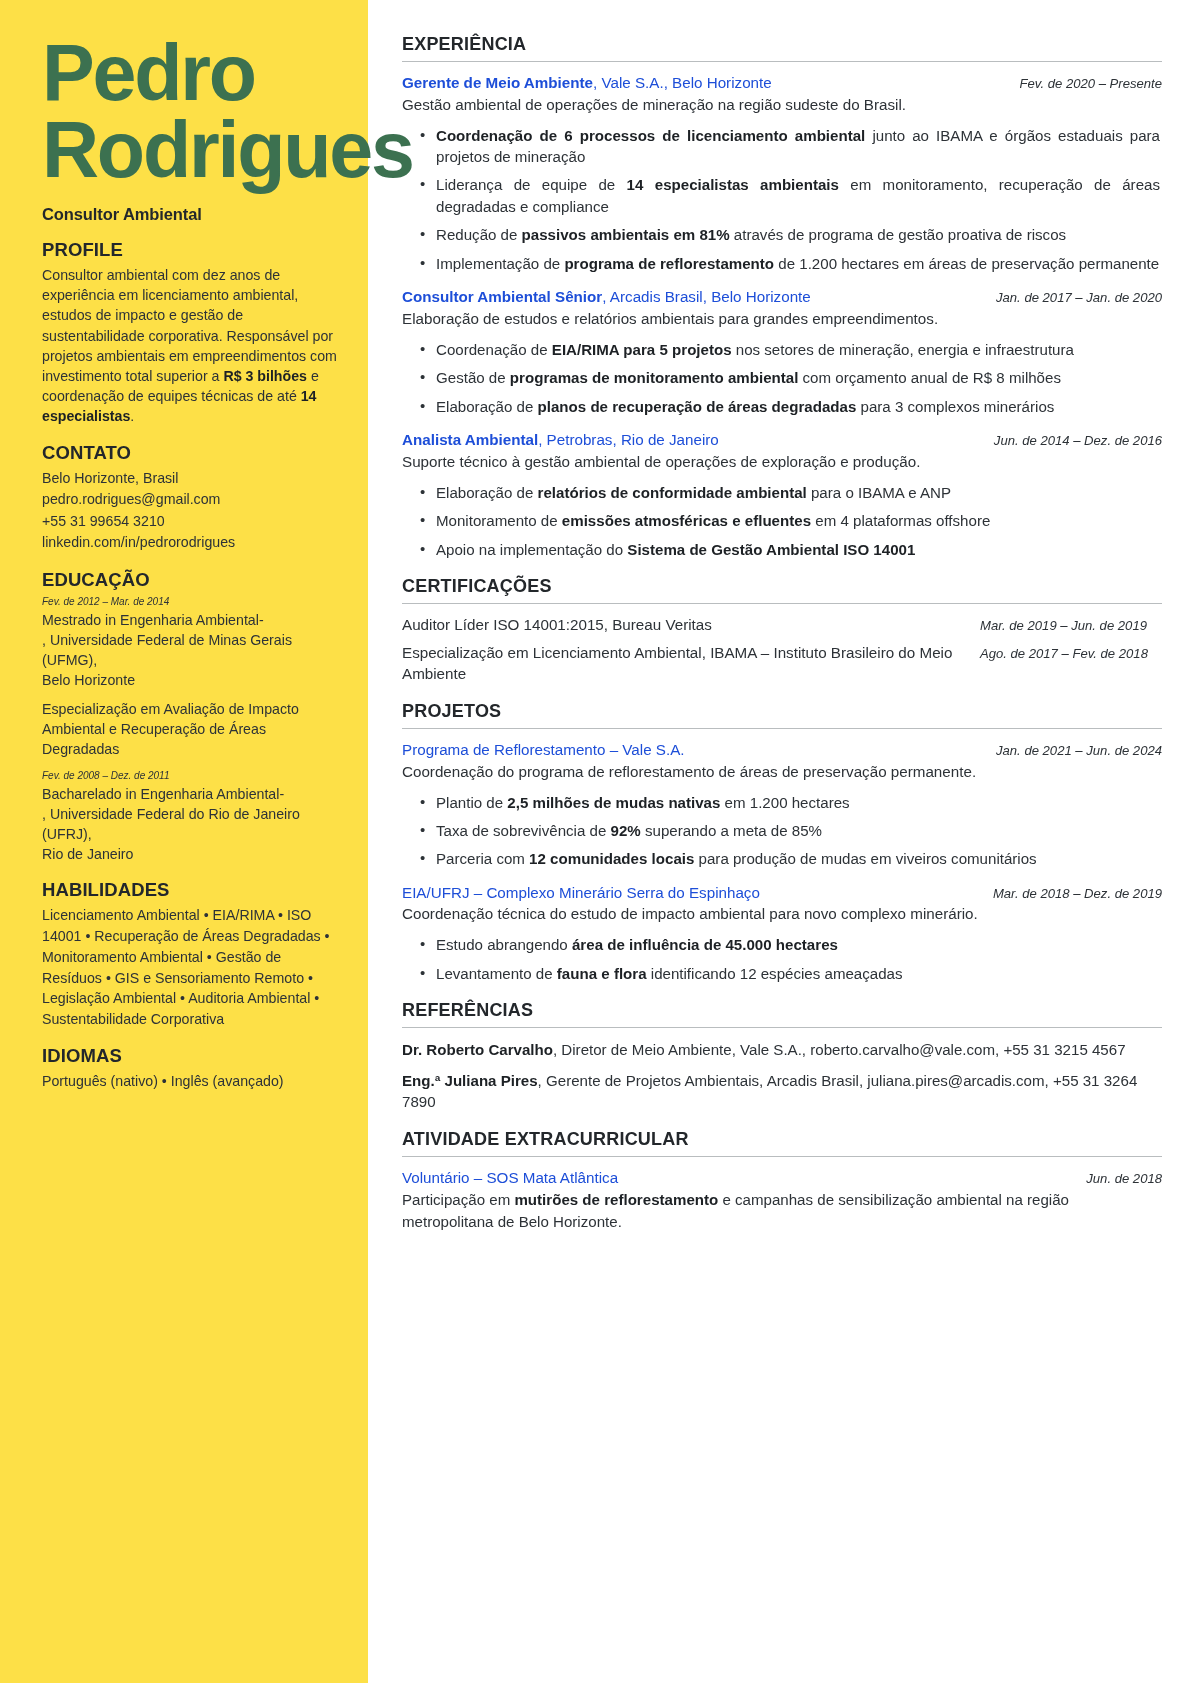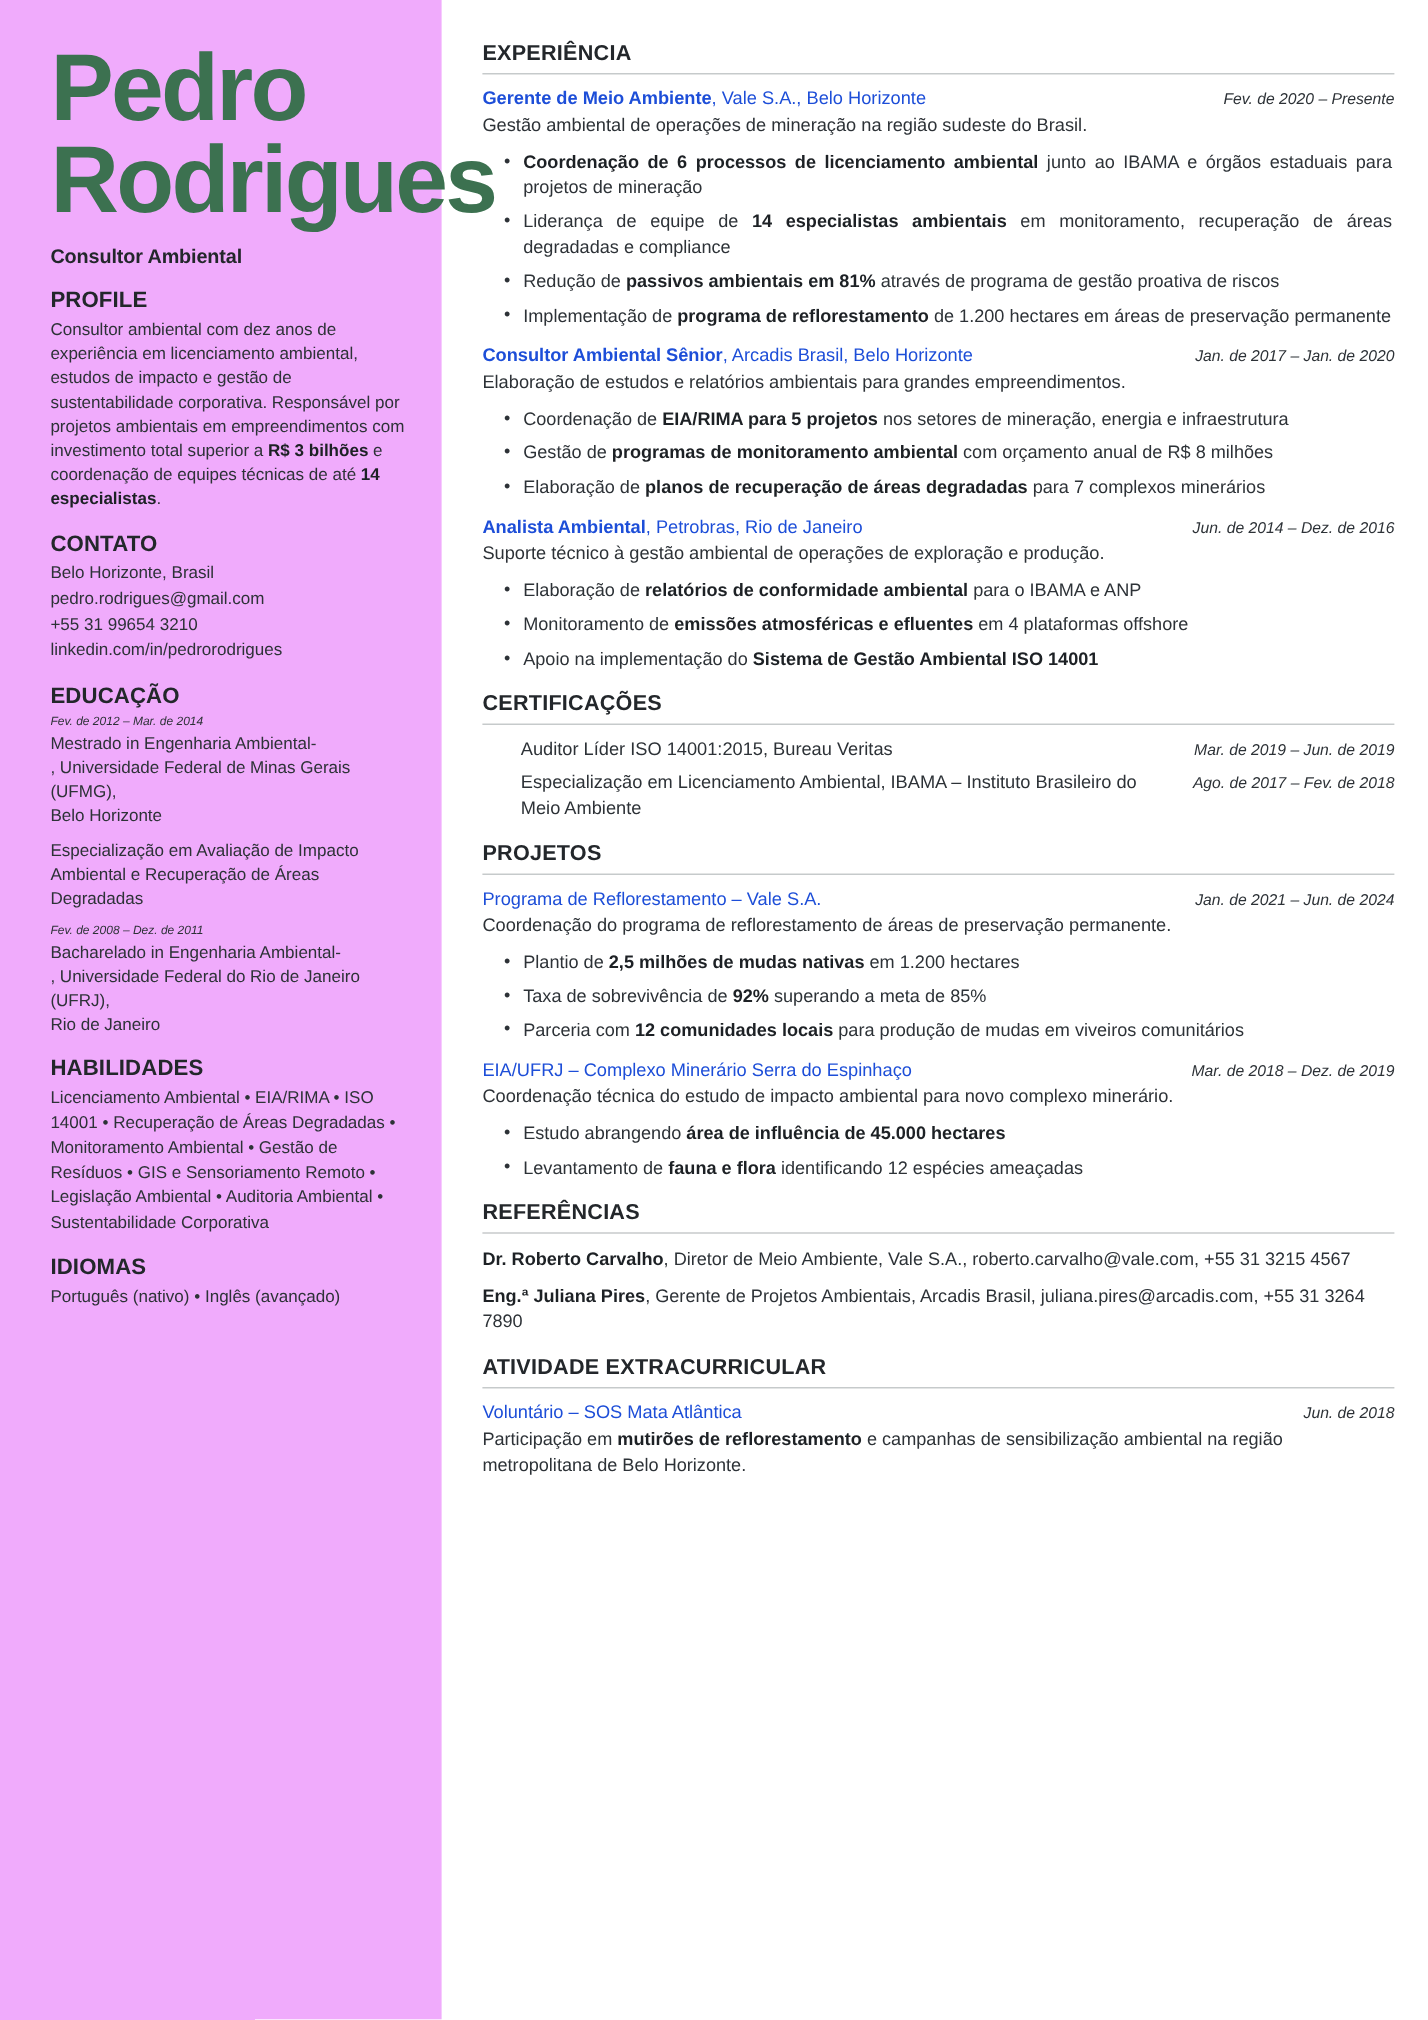--- a/index.html
+++ b/index.html
@@ -14,21 +14,21 @@
     color: #252525;
     position: relative;
     overflow: hidden;
   }
   .page { display: flex; width: 1190px; min-height: 1683px; }
 
   
   .sidebar {
     width: 368px;
     flex: 0 0 368px;
-    background: #f0abfc;
+    background: #fde047;
     padding: 0 28px 40px 42px;
   }
   .name-block { padding-top: 34px; }
   .name {
     font-size: 79px;
     line-height: 0.98;
     font-weight: 700;
     color: #3c7150;
     letter-spacing: -2.2px;
     white-space: nowrap;
@@ -152,24 +152,22 @@
     left: -16px;
     top: -1px;
     font-size: 15px;
     color: #2d3237;
   }
   ul.bullets li b { font-weight: 700; color: #1d2125; }
 
   .cert-row {
     display: flex;
     align-items: baseline;
-    justify-content: space-between;
     gap: 18px;
     margin-bottom: 7px;
-    margin-left: 32px;
   }
   .cert-name {
     font-size: 15.2px;
     line-height: 1.38;
     color: #2d3237;
     flex: 1 1 auto;
     max-width: 560px;
   }
   .ref-line {
     font-size: 15.1px;
@@ -267,21 +265,21 @@
 
       <div class="entry">
         <div class="entry-head">
           <div class="entry-title"><b>Consultor Ambiental Sênior</b><span>, Arcadis Brasil, Belo Horizonte</span></div>
           <div class="entry-date">Jan. de 2017 – Jan. de 2020</div>
         </div>
         <div class="entry-sub">Elaboração de estudos e relatórios ambientais para grandes empreendimentos.</div>
         <ul class="bullets">
           <li><span>Coordenação de </span><b>EIA/RIMA para 5 projetos</b><span> nos setores de mineração, energia e infraestrutura</span></li>
           <li><span>Gestão de </span><b>programas de monitoramento ambiental</b><span> com orçamento anual de R$ 8 milhões</span></li>
-          <li><span>Elaboração de </span><b>planos de recuperação de áreas degradadas</b><span> para 7 complexos minerários</span></li>
+          <li><span>Elaboração de </span><b>planos de recuperação de áreas degradadas</b><span> para 3 complexos minerários</span></li>
         </ul>
       </div>
 
       <div class="entry">
         <div class="entry-head">
           <div class="entry-title"><b>Analista Ambiental</b><span>, Petrobras, Rio de Janeiro</span></div>
           <div class="entry-date">Jun. de 2014 – Dez. de 2016</div>
         </div>
         <div class="entry-sub">Suporte técnico à gestão ambiental de operações de exploração e produção.</div>
         <ul class="bullets">

